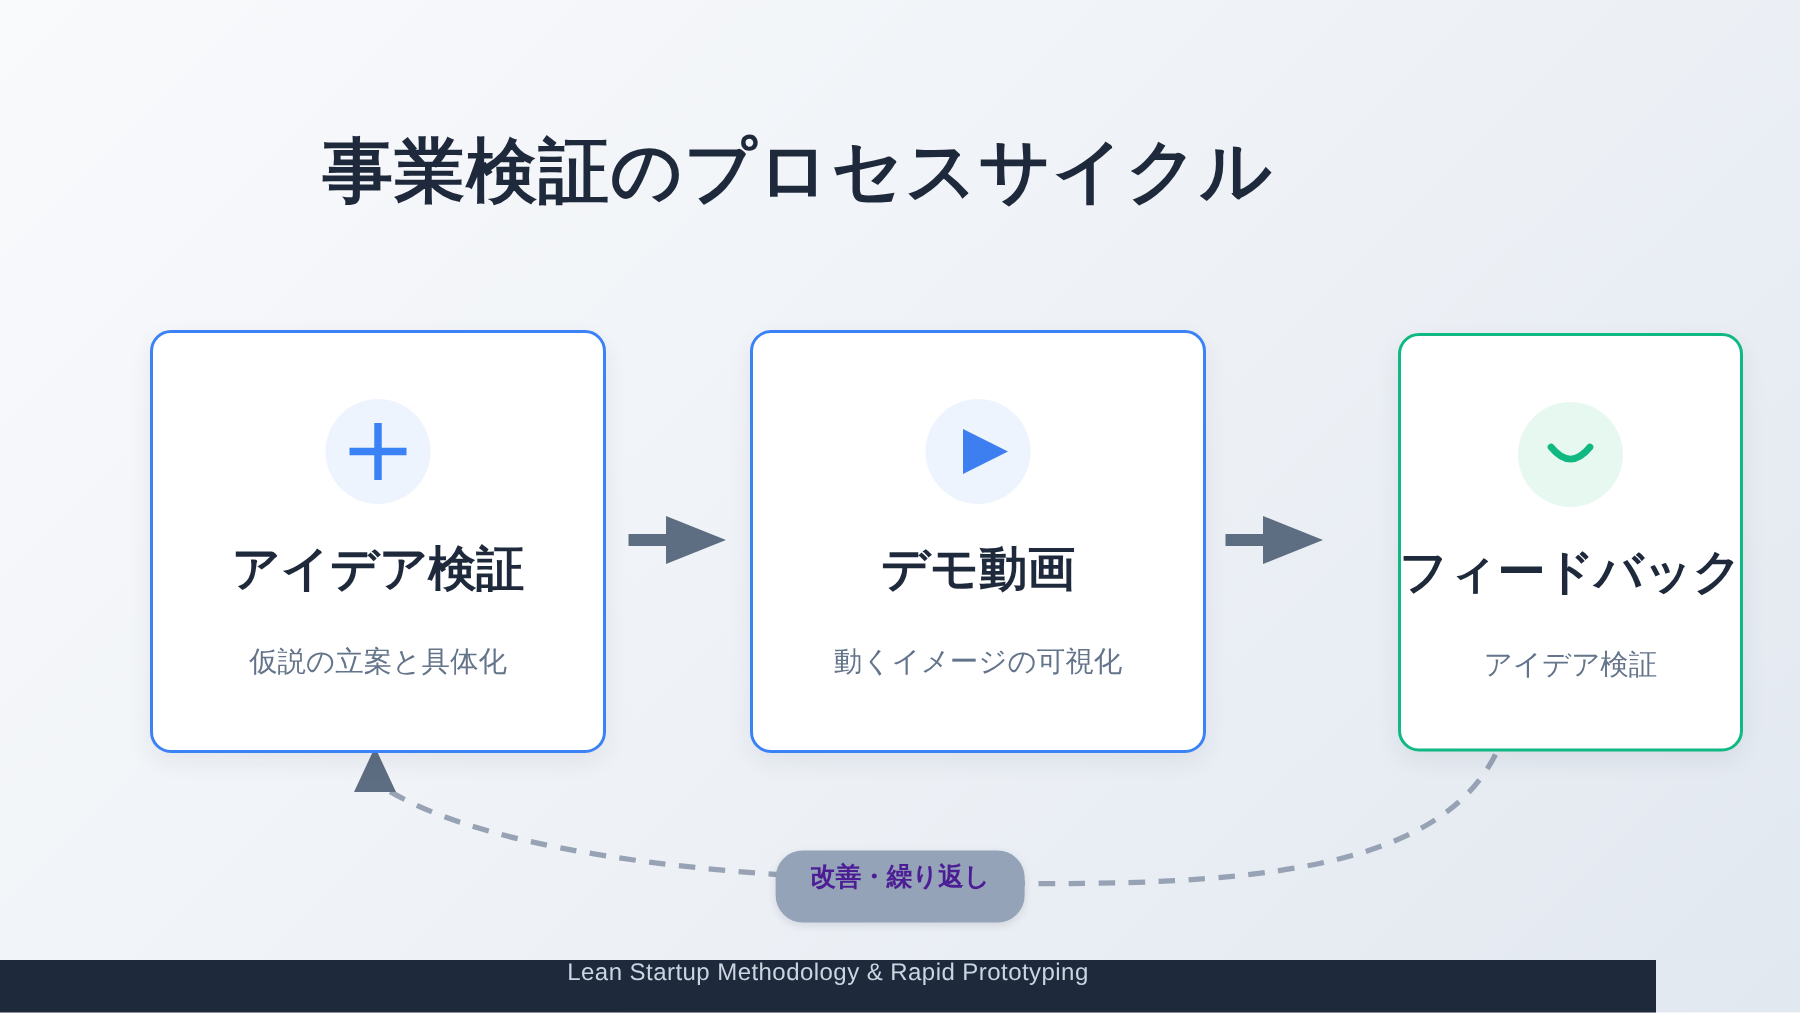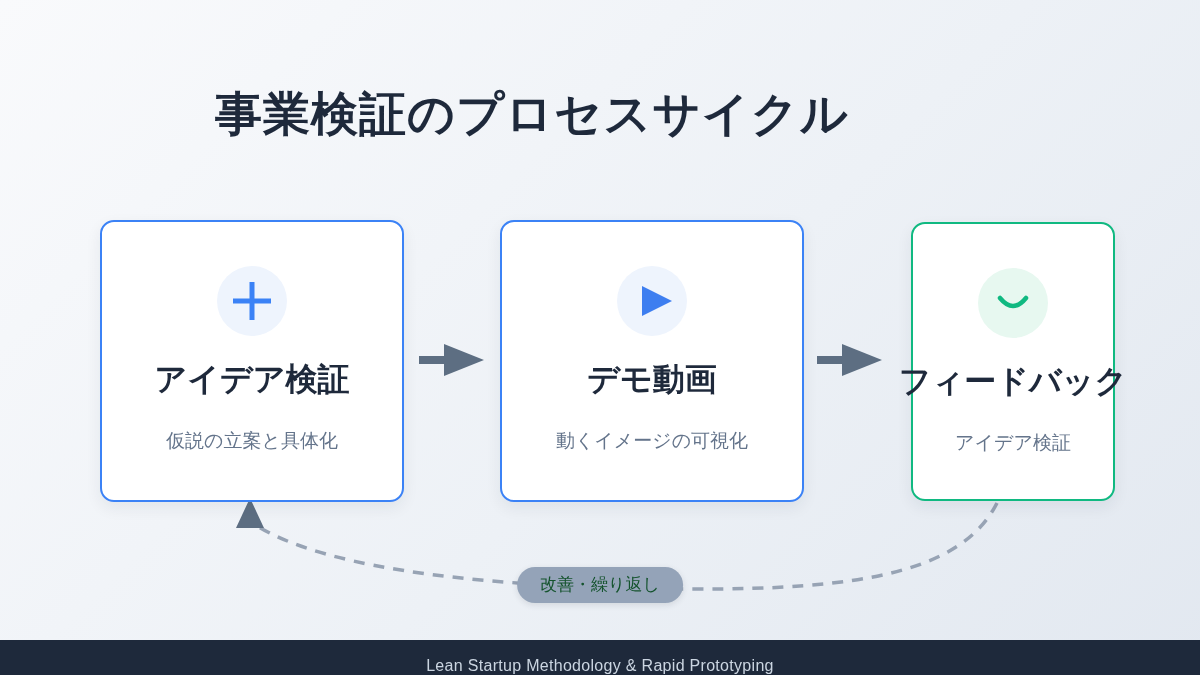--- a/index.html
+++ b/index.html
@@ -16,21 +16,21 @@
     text-align: center; font-size: 47px; font-weight: 900;
     letter-spacing: 1px; color: var(--title-color, #1e293b);
   }
   .card {
     position: absolute; background: #ffffff;
     border: 2px solid var(--accent, #3b82f6); border-radius: 14px;
     box-shadow: 0 6px 16px rgba(30, 41, 59, 0.07);
   }
   .card-1 { left: 100px; top: 220px; width: 300px; height: 278px; }
   .card-2 { left: 500px; top: 220px; width: 300px; height: 278px; }
-  .card-3 { left: 911px; top: 222px; width: 200px; height: 275px; }
+  .card-3 { left: 932px; top: 222px; width: 200px; height: 275px; padding-left: 26px; }
   .icon-circle {
     position: absolute; top: 44px; left: 50%; transform: translateX(-50%);
     width: 70px; height: 70px; border-radius: 50%;
     background: var(--icon-bg, #eef4fd); color: var(--icon-color, #3b82f6);
     display: flex; align-items: center; justify-content: center;
   }
   .card-title {
     position: absolute; top: 158px; left: 50%; transform: translate(-50%, -50%);
     font-size: 32px; font-weight: 800; color: #1e293b; white-space: nowrap;
   }
@@ -39,29 +39,29 @@
     font-size: 19px; font-weight: 400; color: #64748b; white-space: nowrap;
   }
   .overlay { position: absolute; top: 0; left: 0; pointer-events: none; }
   .arrow-shaft { stroke: var(--arrow-color, #5d6e82); stroke-width: 8; }
   .arrow-head  { fill: var(--arrow-color, #5d6e82); }
   .loop-dash   { stroke: var(--dash-color, #97a3b4); stroke-width: 3.5;
                  fill: none; stroke-dasharray: 11 9; }
   .loop-head   { fill: var(--arrow-color, #5d6e82); }
   .loop-pill {
     position: absolute; top: 567px; left: 600px; transform: translateX(-50%);
-    background: var(--pill-color, #94a3b8); color: #14532d;
-    font-size: 17px; font-weight: 400; line-height: 36px; height: 36px;
+    background: var(--pill-color, #94a3b8); color: #4c1d95;
+    font-size: 17px; font-weight: 700; line-height: 36px; height: 48px;
     padding: 0 23px; border-radius: 18px; white-space: nowrap;
     box-shadow: 0 2px 6px rgba(30, 41, 59, 0.12);
   }
   .footer {
-    position: absolute; left: 0; top: 640px; width: 1200px; height: 35px;
+    position: absolute; left: 0; top: 640px; width: 1104px; height: 35px;
     background: var(--footer-bg, #1e293b);
-    display: flex; align-items: flex-end; justify-content: center;
+    display: flex; align-items: flex-start; justify-content: center;
   }
   .footer-text { color: var(--footer-text, #cbd5e1); font-size: 16px; letter-spacing: 0.3px; }
 </style>
 </head>
 <body>
 
 <div class="wrap" style="--arrow-color: #5d6e82; --dash-color: #97a3b4; --pill-color: #94a3b8; --footer-bg: #1e293b; --footer-text: #cbd5e1; --title-color: #1e293b; --bg-from: #f9fafc; --bg-to: #e2e8f0;">
 
   <h1 class="title">事業検証のプロセスサイクル</h1>
 

